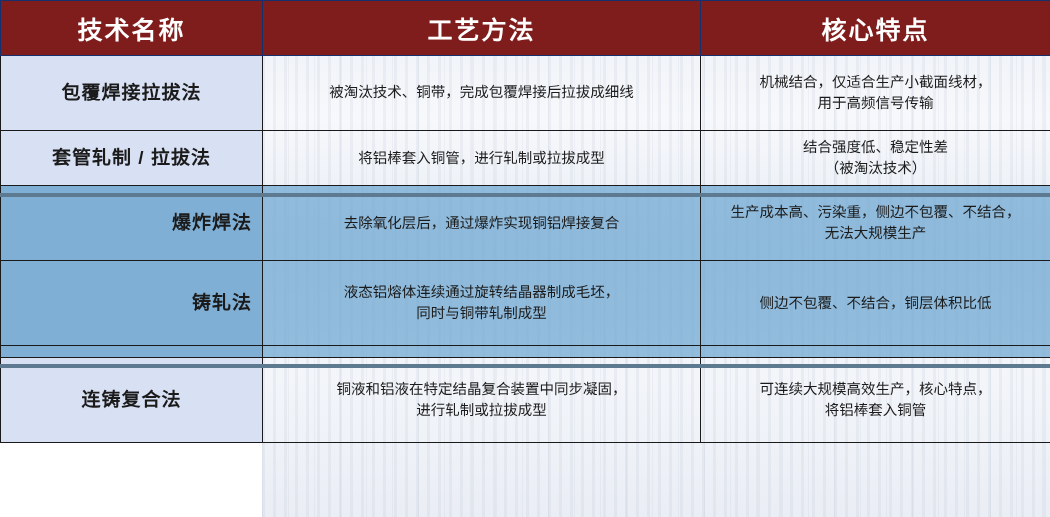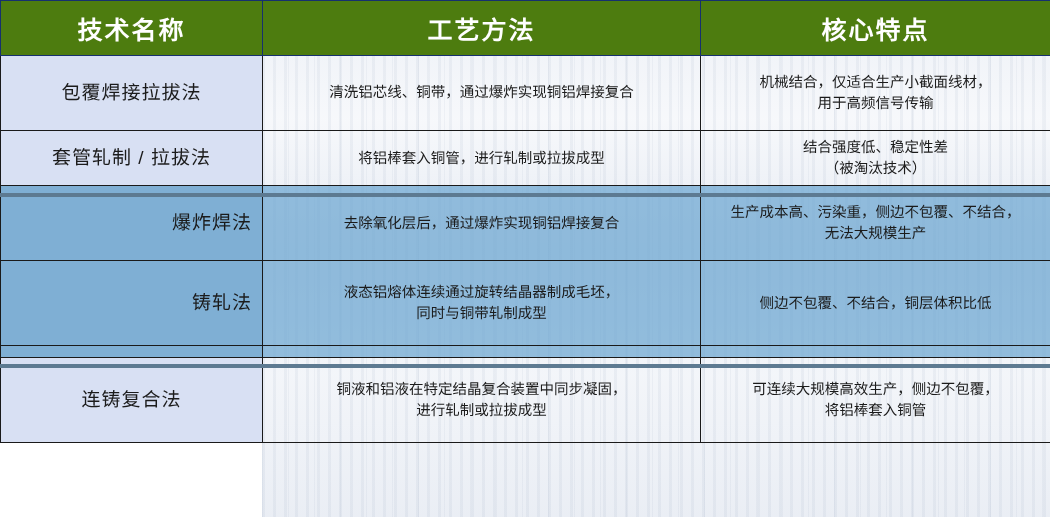--- a/index.html
+++ b/index.html
@@ -55,21 +55,21 @@
     width: 1050px;
     table-layout: fixed;
   }
 
   table.tech-table col.c-name    { width: 262px; }
   table.tech-table col.c-method  { width: 438px; }
   table.tech-table col.c-feature { width: 350px; }
 
   
   thead th {
-    background: #4d7c0f;
+    background: #7f1d1d;
     color: #ffffff;
     font-size: 25px;
     font-weight: 700;
     letter-spacing: 2px;
     height: 52px;
     border: 1.5px solid #16306e;
     text-align: center;
     vertical-align: middle;
     position: relative;
     z-index: 3;
@@ -82,21 +82,21 @@
     text-align: center;
     color: #1b1b1b;
     padding: 6px 10px;
     box-sizing: border-box;
     line-height: 1.45;
   }
 
   td.name-cell {
     background: #D8E0F3;
     font-size: 19px;
-    font-weight: 400;
+    font-weight: 700;
     letter-spacing: 1px;
   }
 
   td.method-cell,
   td.feature-cell {
     background: transparent;
     font-size: 14.5px;
     font-weight: 400;
   }
 
@@ -163,21 +163,21 @@
         <th>工艺方法</th>
         <th>核心特点</th>
       </tr>
     </thead>
 
     <tbody>
 
       <tr class="row-h-tall">
         <td class="name-cell">包覆焊接拉拔法</td>
         <td class="method-cell">
-          <span>清洗铝芯线、铜带，通过爆炸实现铜铝焊接复合</span>
+          <span>被淘汰技术、铜带，完成包覆焊接后拉拔成细线</span>
         </td>
         <td class="feature-cell">
           <span>机械结合，仅适合生产小截面线材，</span><br>
           <span>用于高频信号传输</span>
         </td>
       </tr>
 
       <tr class="row-h-mid">
         <td class="name-cell">套管轧制 / 拉拔法</td>
         <td class="method-cell">
@@ -218,20 +218,20 @@
       </tr>
 
 
       <tr class="row-h-big">
         <td class="name-cell">连铸复合法</td>
         <td class="method-cell">
           <span>铜液和铝液在特定结晶复合装置中同步凝固，</span><br>
           <span>进行轧制或拉拔成型</span>
         </td>
         <td class="feature-cell">
-          <span>可连续大规模高效生产，侧边不包覆，</span><br>
+          <span>可连续大规模高效生产，核心特点，</span><br>
           <span>将铝棒套入铜管</span>
         </td>
       </tr>
 
     </tbody>
   </table>
 </div>
 
 </body></html>

